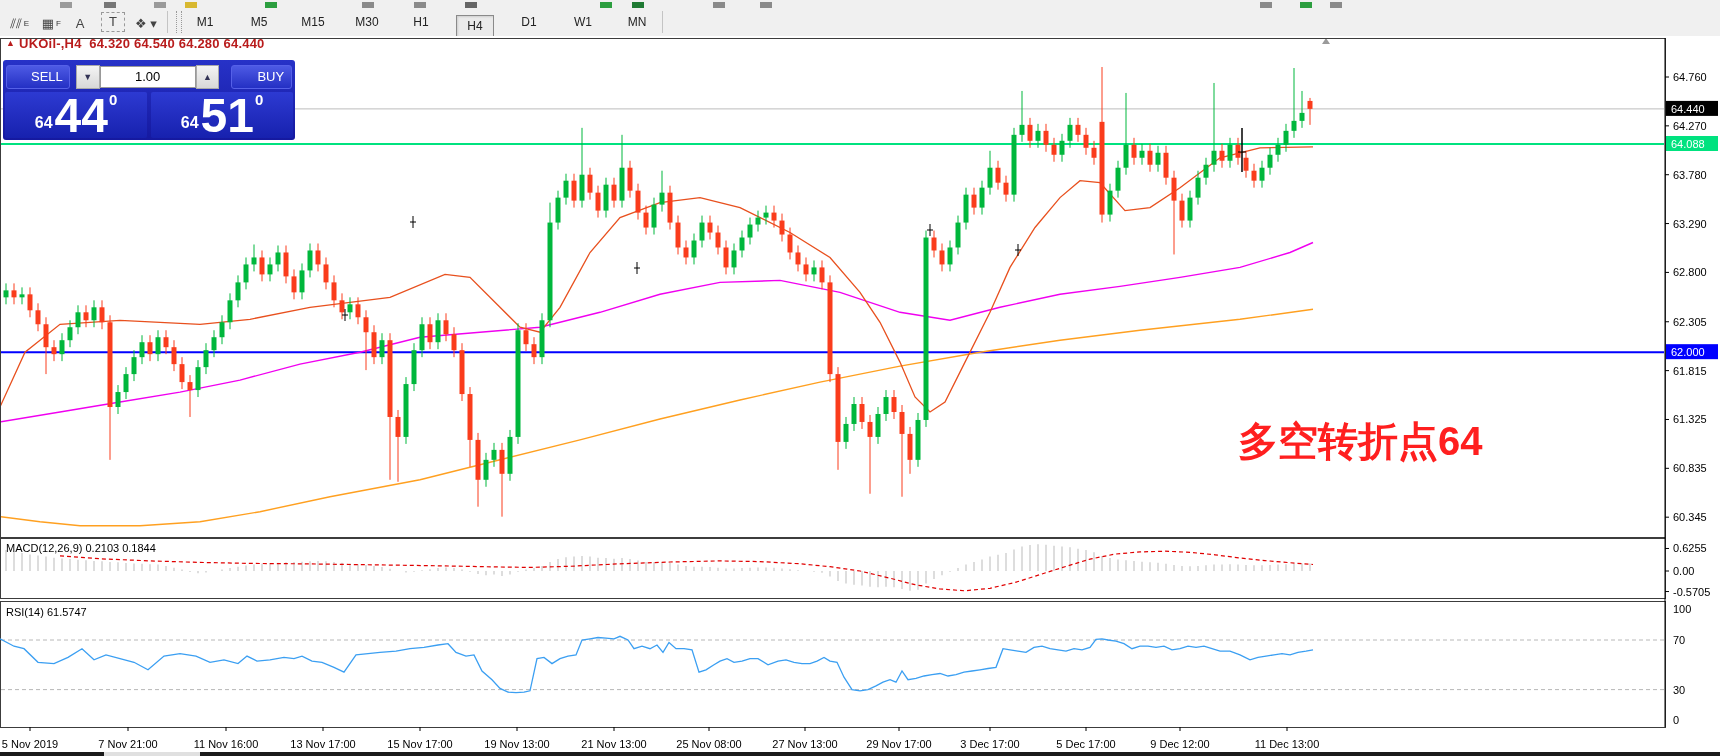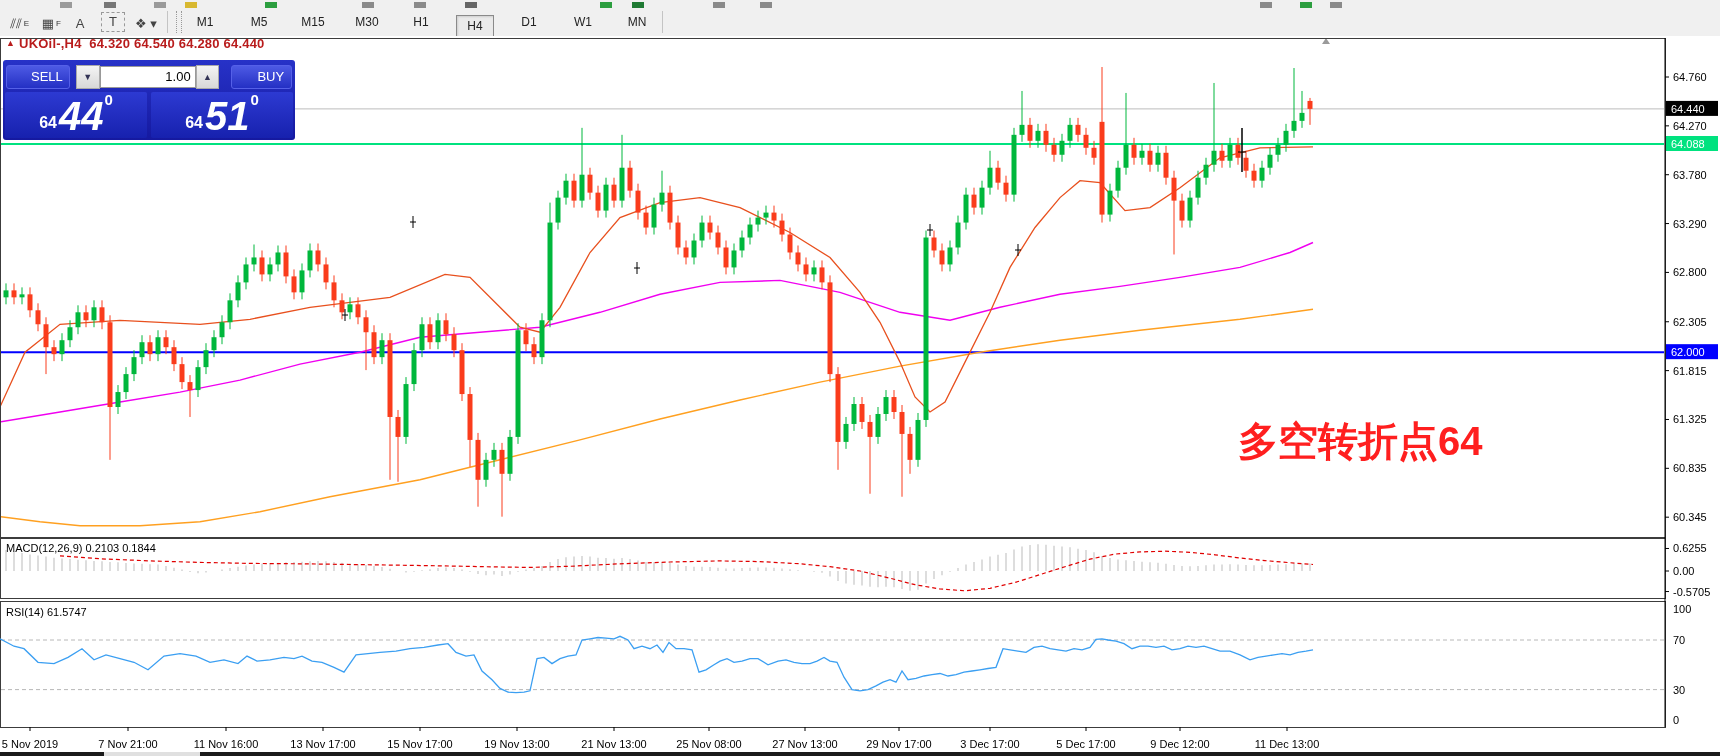--- a/index.html
+++ b/index.html
@@ -19,25 +19,25 @@
   #chartsvg{position:absolute;left:0;top:0;}
   #symline{position:absolute;left:6px;top:0;font-size:13px;font-weight:bold;color:#b91c1c;letter-spacing:0.2px;}
   #symline .tri{font-size:9px;vertical-align:2px;margin-right:4px;}
   
   #quote{position:absolute;left:3px;top:24px;width:292px;height:80px;background:linear-gradient(#2732c8,#1519a0);border-radius:3px;padding:0;color:#fff;}
   #qrow1{display:flex;align-items:center;height:30px;padding:3px 3px 0 3px;box-sizing:border-box;}
   .qbtn{height:24px;border:1px solid #5560e8;border-radius:3px;background:linear-gradient(#4d5ae4,#2430c4);color:#fff;font-size:13px;display:flex;align-items:center;justify-content:center;padding-left:24px;}
   #sellbtn{width:66px;}
   #buybtn{width:66px;margin-left:12px;}
   .spin{width:26px;height:22px;background:linear-gradient(#f4f4f4,#d8d8d8);border:1px solid #aaa;color:#335;font-size:9px;display:flex;align-items:center;justify-content:center;}
-  #vol{width:86px;height:20px;border:1px solid #999;background:#fff;color:#000;font-size:13px;text-align:right;padding:0 4px;}
+  #vol{width:86px;height:20px;border:1px solid #999;background:#fff;color:#000;font-size:13px;text-align:center;padding:0 4px;}
   #qrow2{display:flex;height:46px;margin-top:2px;}
   .qprice{flex:1;display:flex;align-items:flex-end;justify-content:center;padding-bottom:4px;background:linear-gradient(#2d3ad2,#1721ae);margin:0 2px;border-radius:2px;}
   .qp-small{font-size:16px;font-weight:bold;margin-right:2px;line-height:22px;}
-  .qp-big{font-size:40px;font-weight:bold;line-height:36px;font-style:italic;}
+  .qp-big{font-size:48px;font-weight:bold;line-height:36px;}
   .qp-sup{font-size:15px;font-weight:bold;line-height:40px;vertical-align:top;margin-left:1px;transform:translateY(-14px);}
   
   .bstrip{position:absolute;height:4px;top:752px;}
 </style>
 </head>
 <body>
 
 <div id="app">
 
   <div id="sliver">

